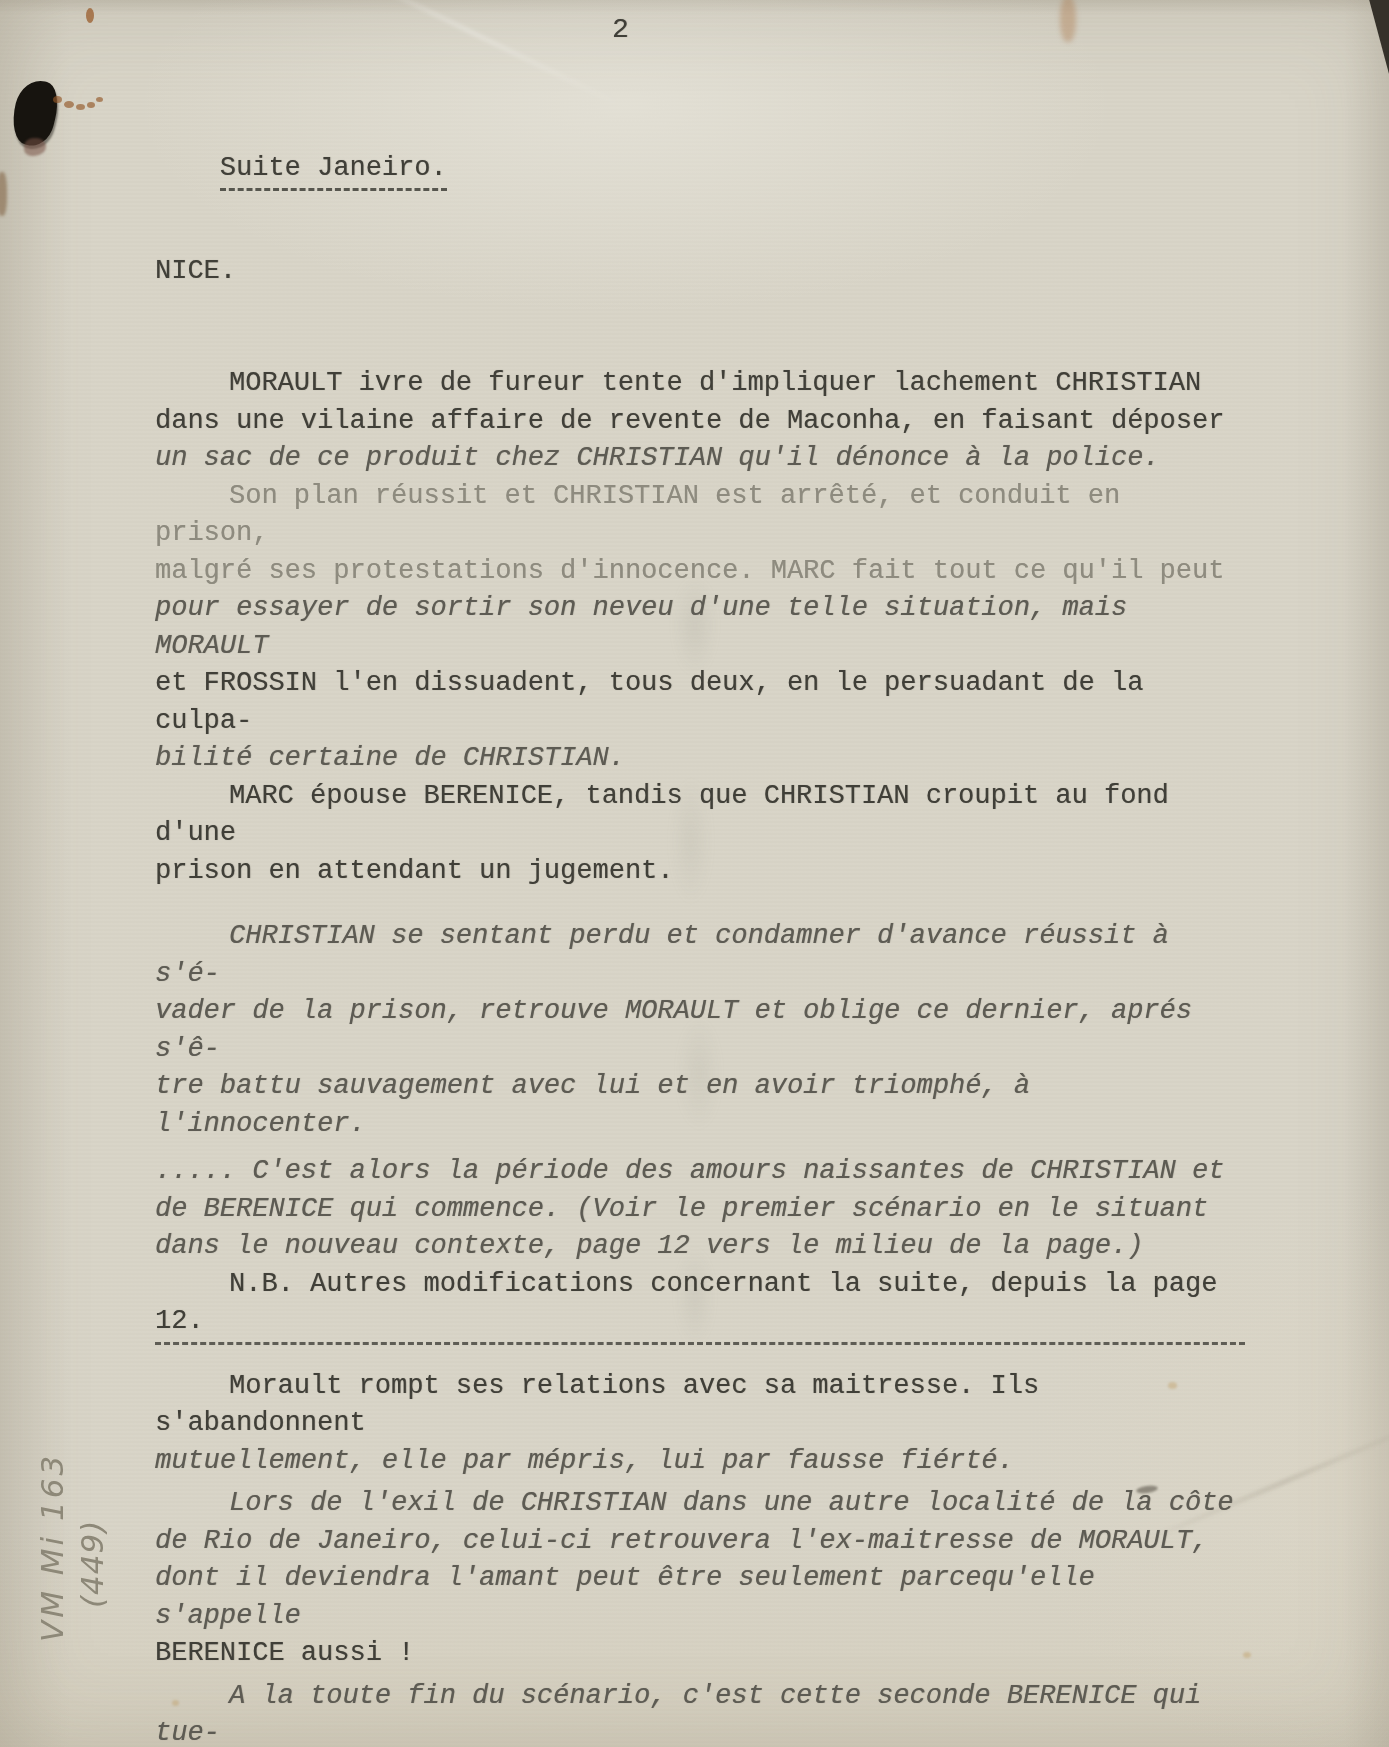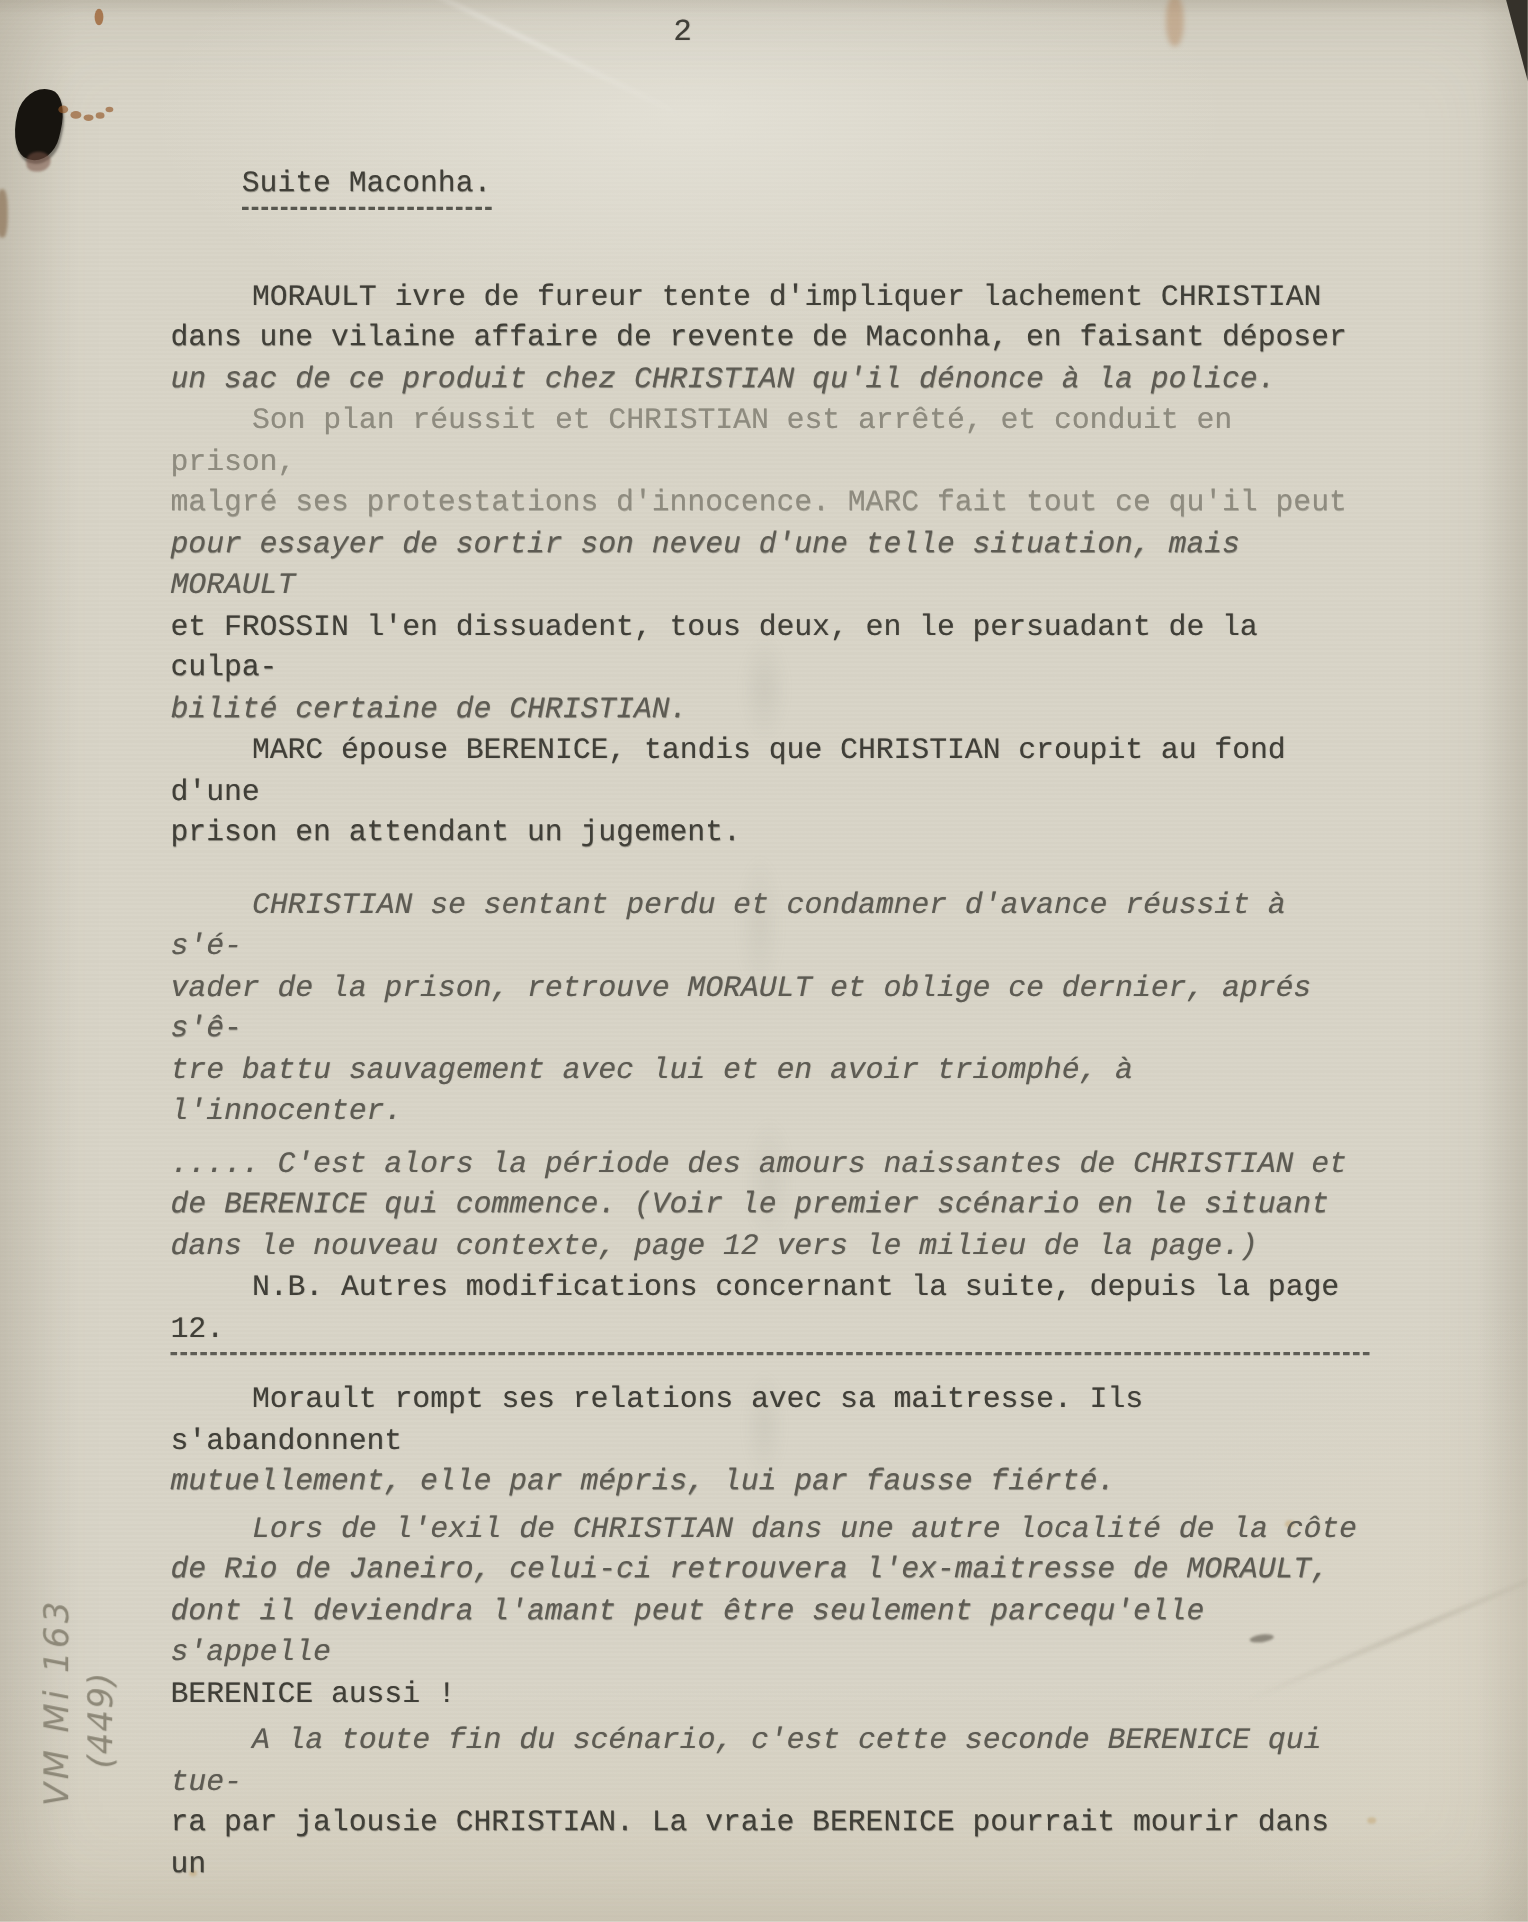--- a/index.html
+++ b/index.html
@@ -179,21 +179,22 @@
   <div class="rust-streak-topright"></div>
   <div class="corner-dark-topright"></div>
   <div class="smudge-bottomright"></div>
   <div class="fleck f1"></div>
   <div class="fleck f2"></div>
   <div class="fleck f3"></div>
 
   <div class="page-number">2</div>
 
   <div class="content">
-    <div class="doc-heading">Suite Maconha.</div>
+    <div class="doc-heading">Suite Janeiro.</div>
+    <div class="doc-location">NICE.</div>
     <div id="paragraphs"><div class="para para-0 indented"><div class="line tone-dark">MORAULT ivre de fureur tente d'impliquer lachement CHRISTIAN</div><div class="line tone-dark">dans une vilaine affaire de revente de Maconha, en faisant déposer</div><div class="line tone-medium">un sac de ce produit chez CHRISTIAN qu'il dénonce à la police.</div></div><div class="para para-1 indented"><div class="line tone-faded">Son plan réussit et CHRISTIAN est arrêté, et conduit en prison,</div><div class="line tone-faded">malgré ses protestations d'innocence. MARC fait tout ce qu'il peut</div><div class="line tone-medium">pour essayer de sortir son neveu d'une telle situation, mais MORAULT</div><div class="line tone-dark">et FROSSIN l'en dissuadent, tous deux, en le persuadant de la culpa-</div><div class="line tone-medium">bilité certaine de CHRISTIAN.</div></div><div class="para para-2 indented"><div class="line tone-dark">MARC épouse BERENICE, tandis que CHRISTIAN croupit au fond d'une</div><div class="line tone-dark">prison en attendant un jugement.</div></div><div class="para para-3 indented"><div class="line tone-medium">CHRISTIAN se sentant perdu et condamner d'avance réussit à s'é-</div><div class="line tone-medium">vader de la prison, retrouve MORAULT et oblige ce dernier, aprés s'ê-</div><div class="line tone-medium">tre battu sauvagement avec lui et en avoir triomphé, à l'innocenter.</div></div><div class="para para-4"><div class="line tone-medium">..... C'est alors la période des amours naissantes de CHRISTIAN et</div><div class="line tone-medium">de BERENICE qui commence. (Voir le premier scénario en le situant</div><div class="line tone-medium">dans le nouveau contexte, page 12 vers le milieu de la page.)</div></div><div class="para para-5 indented underlined"><div class="line tone-dark">N.B. Autres modifications concernant la suite, depuis la page 12.</div></div><div class="para para-6 indented"><div class="line tone-dark">Morault rompt ses relations avec sa maitresse. Ils s'abandonnent</div><div class="line tone-medium">mutuellement, elle par mépris, lui par fausse fiérté.</div></div><div class="para para-7 indented"><div class="line tone-medium">Lors de l'exil de CHRISTIAN dans une autre localité de la côte</div><div class="line tone-medium">de Rio de Janeiro, celui-ci retrouvera l'ex-maitresse de MORAULT,</div><div class="line tone-medium">dont il deviendra l'amant peut être seulement parcequ'elle s'appelle</div><div class="line tone-dark">BERENICE aussi !</div></div><div class="para para-8 indented"><div class="line tone-medium">A la toute fin du scénario, c'est cette seconde BERENICE qui tue-</div><div class="line tone-dark">ra par jalousie CHRISTIAN. La vraie BERENICE pourrait mourir dans un</div></div></div>
   </div>
 
   <div class="handwritten-note">
     <div class="note-line1">VM Mi 163</div>
     <div class="note-line2">(449)</div>
   </div>
 
 </div>
 

